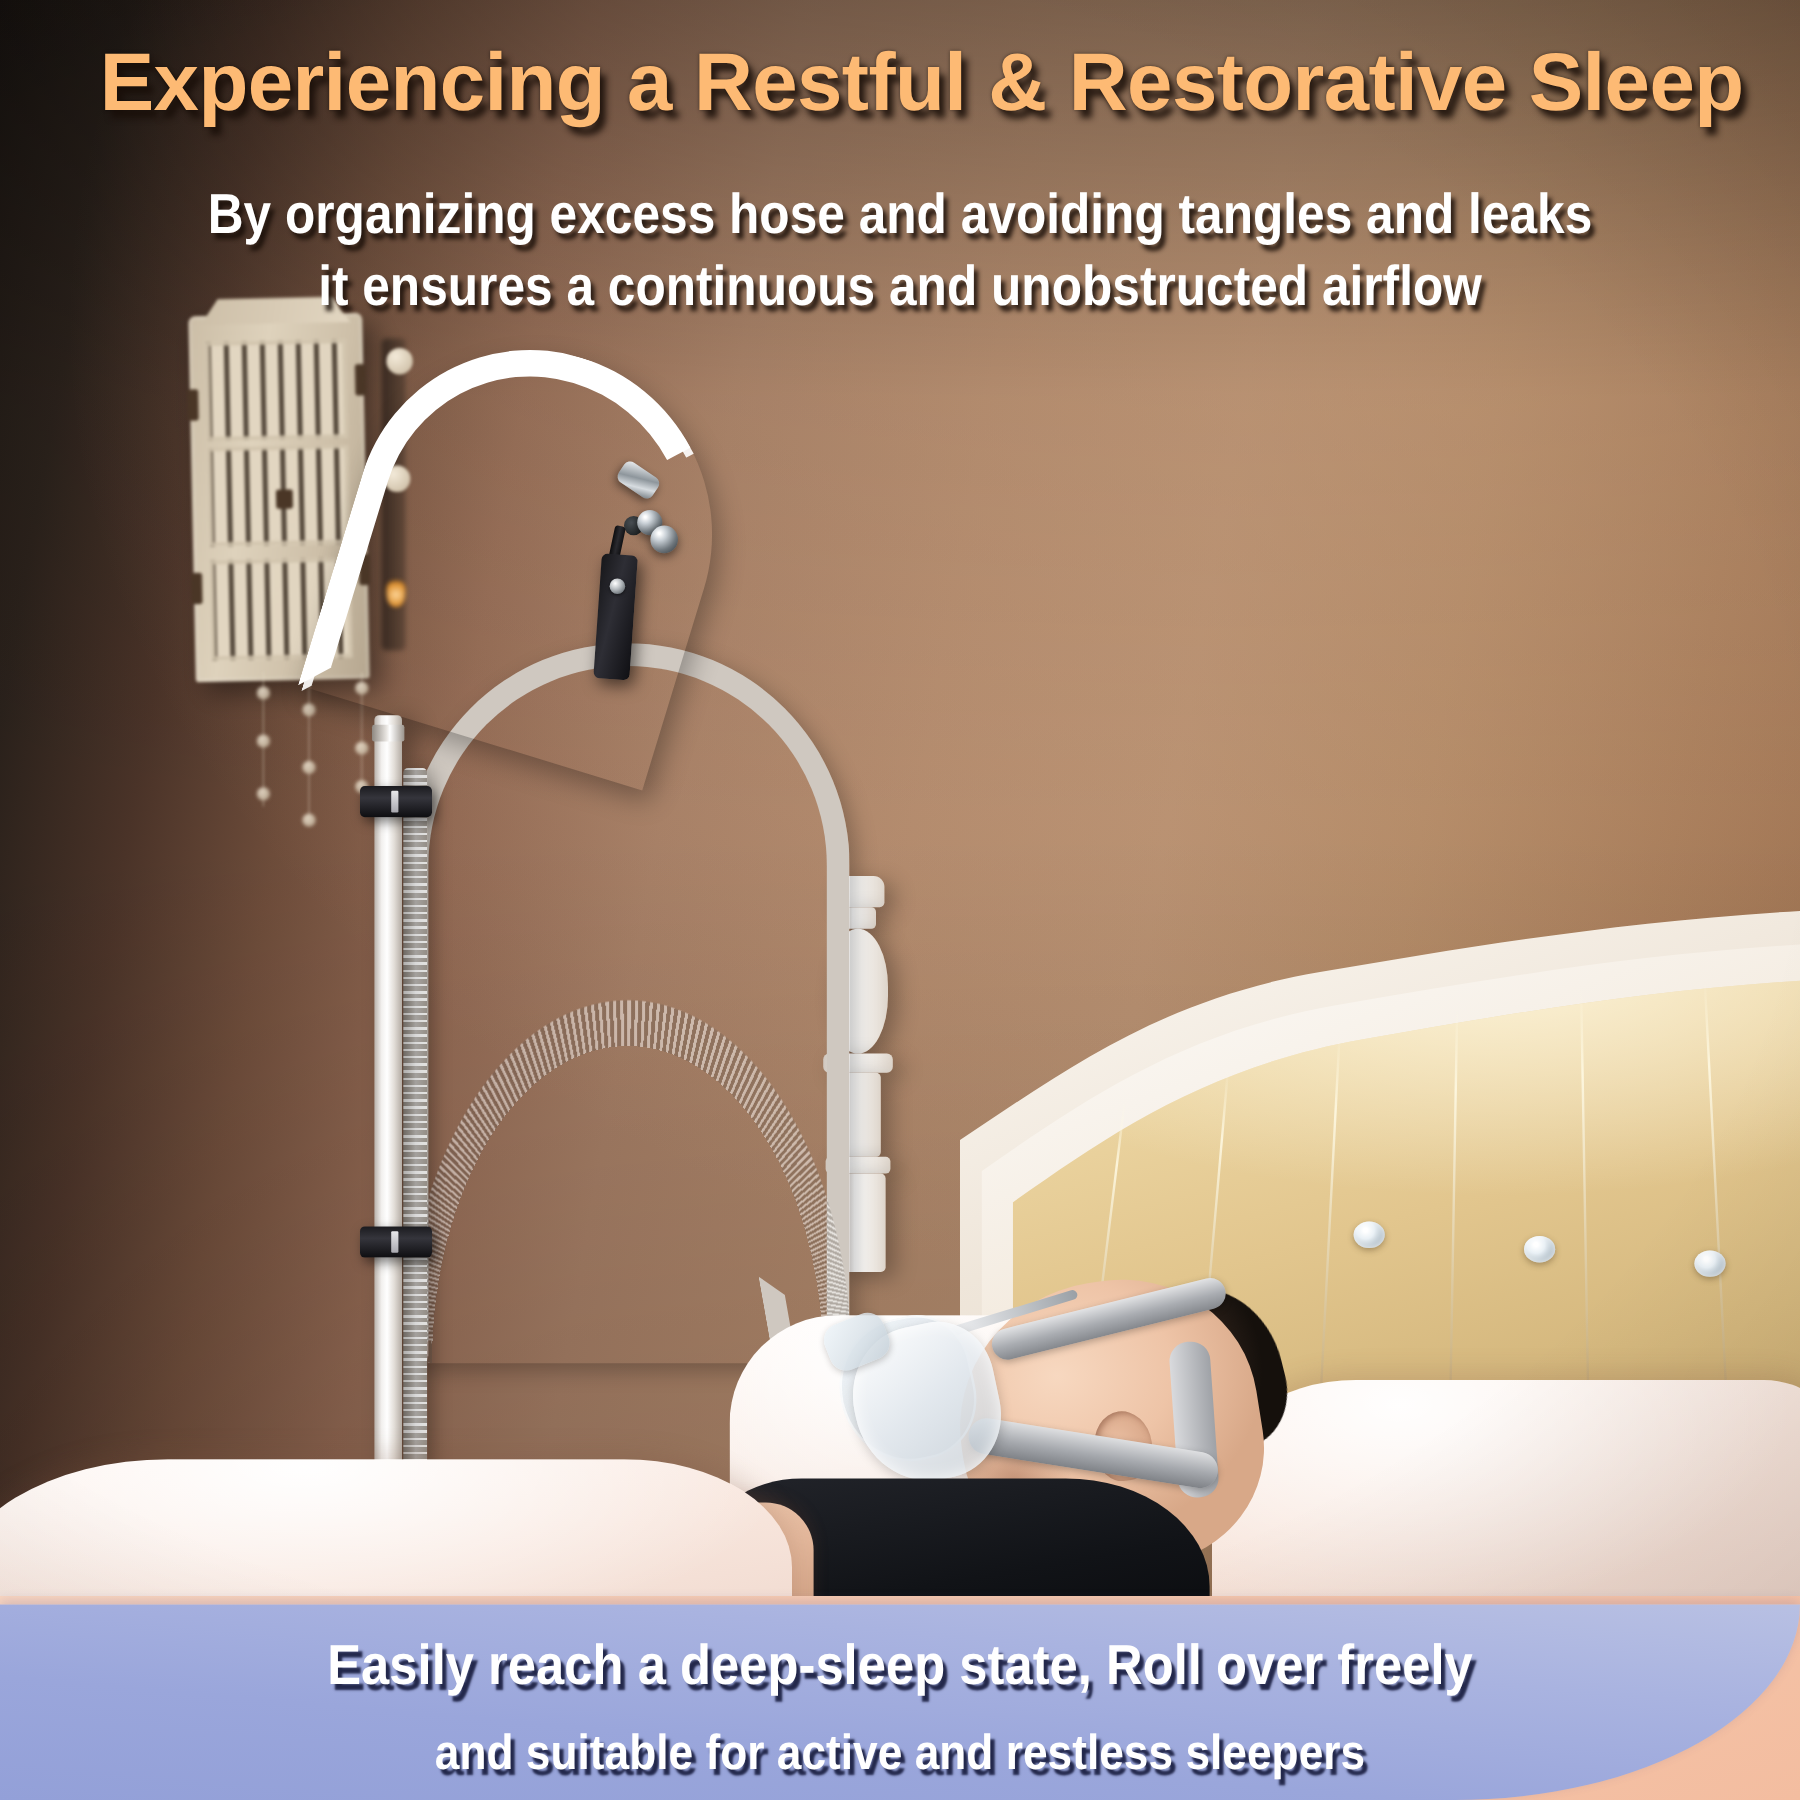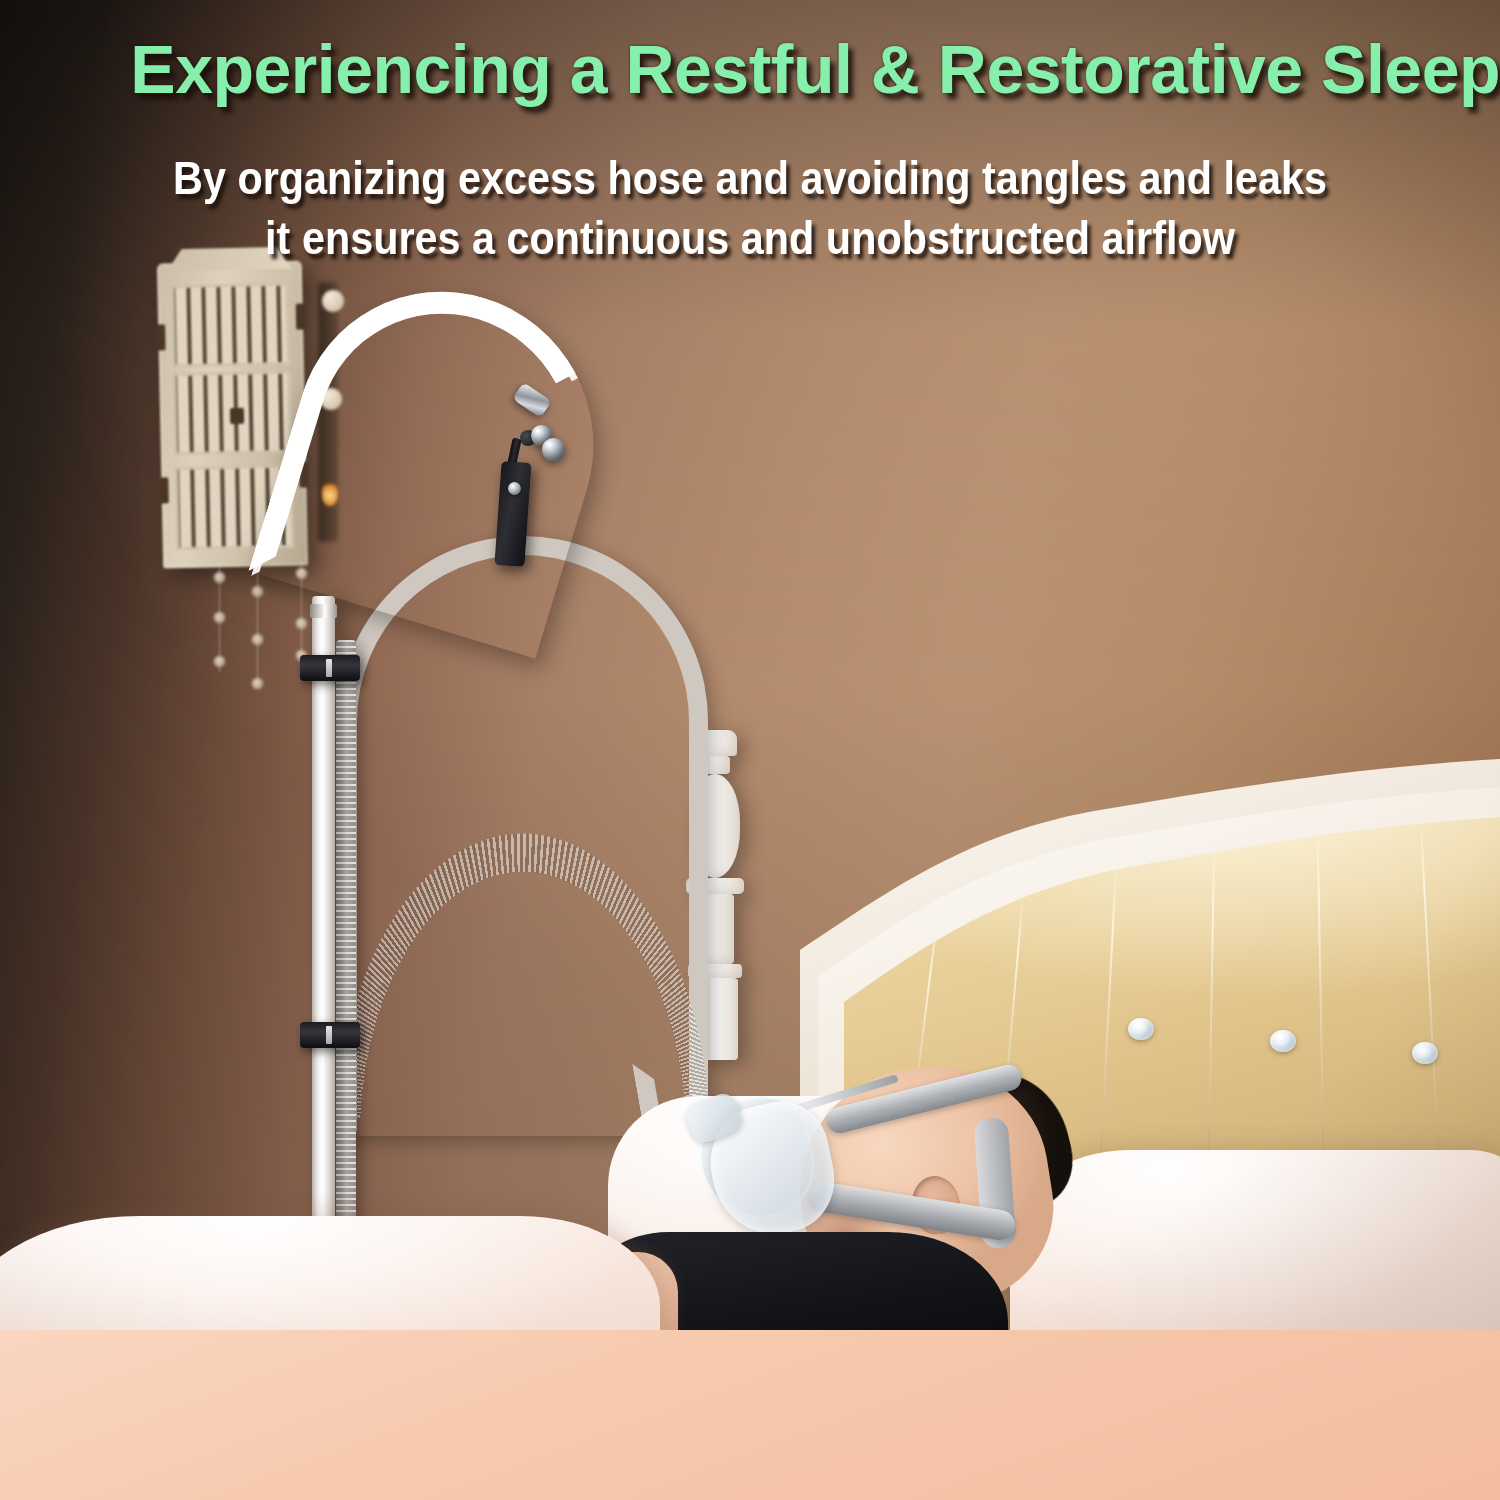--- a/index.html
+++ b/index.html
@@ -366,22 +366,22 @@
     border-radius:16px; transform:rotate(-4deg);
   }
   .frame-bar{
     position:absolute; left:790px; top:1090px; width:110px; height:8px;
     background:linear-gradient(90deg,#f2f3f5,#9aa0a6);
     border-radius:5px; transform:rotate(-17deg);
   }
 
   
   .title{
-    position:absolute; left:0; right:0; top:30px; text-align:right;
-    font-size:68px; font-weight:700; color:#86efac;
+    position:absolute; left:0; right:0; top:30px; text-align:center;
+    font-size:68px; font-weight:700; color:#fdba74;
     letter-spacing:-.5px;
     text-shadow:5px 6px 5px rgba(25,14,8,.85), 0 0 3px rgba(0,0,0,.5);
     font-family:"Liberation Sans", sans-serif;
     padding-left:36px;
   }
   .subtitle{
     position:absolute; left:0; right:0; top:148px; text-align:center;
     font-size:47px; font-weight:700; color:#ffffff; line-height:1.28;
     text-shadow:4px 5px 4px rgba(25,14,8,.85);
     font-family:"Liberation Sans Narrow","Liberation Sans", sans-serif;
@@ -522,14 +522,18 @@
     <div class="wall-vign"></div>
   </div>
 
   <div class="title">Experiencing a Restful &amp; Restorative Sleep</div>
   <div class="subtitle">
     <div>By organizing excess hose and avoiding tangles and leaks</div>
     <div>it ensures a continuous and unobstructed airflow</div>
   </div>
 
   <div class="banner-bg"></div>
+  <div class="banner">
+    <div class="banner-line bl1">Easily reach a deep-sleep state, Roll over freely</div>
+    <div class="banner-line bl2">and suitable for active and restless sleepers</div>
+  </div>
 
 </div>
 
 </body></html>

